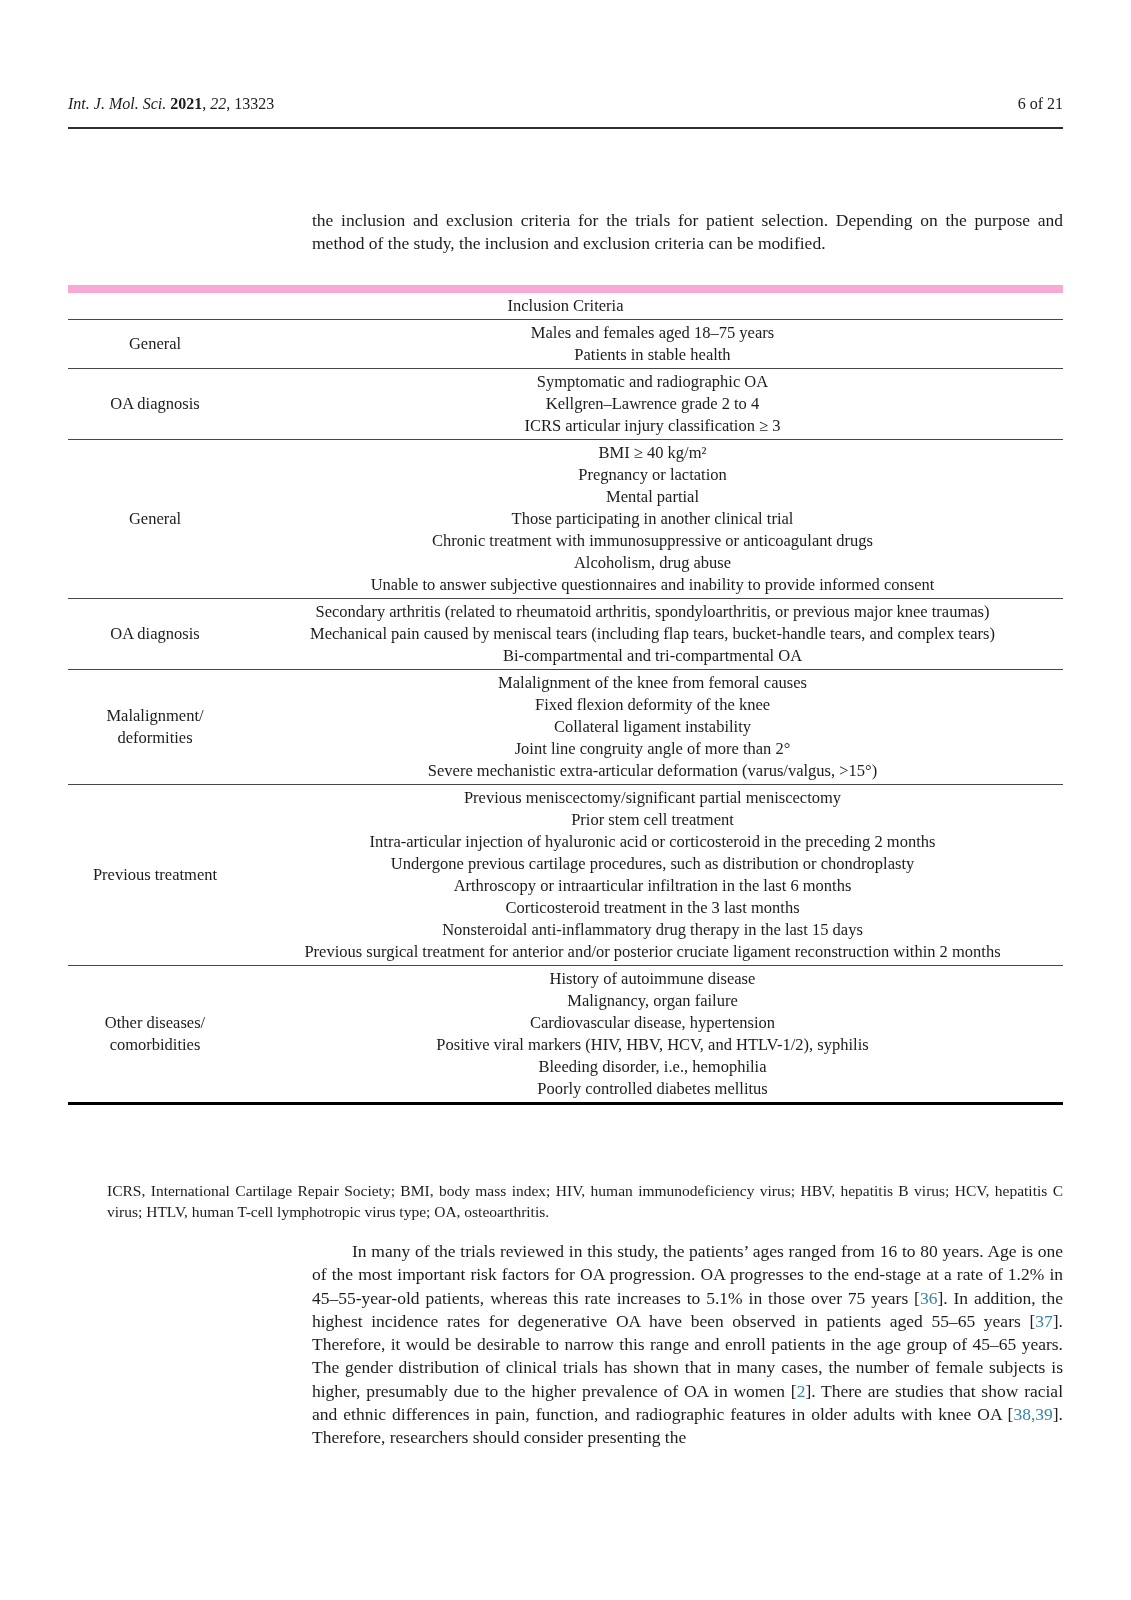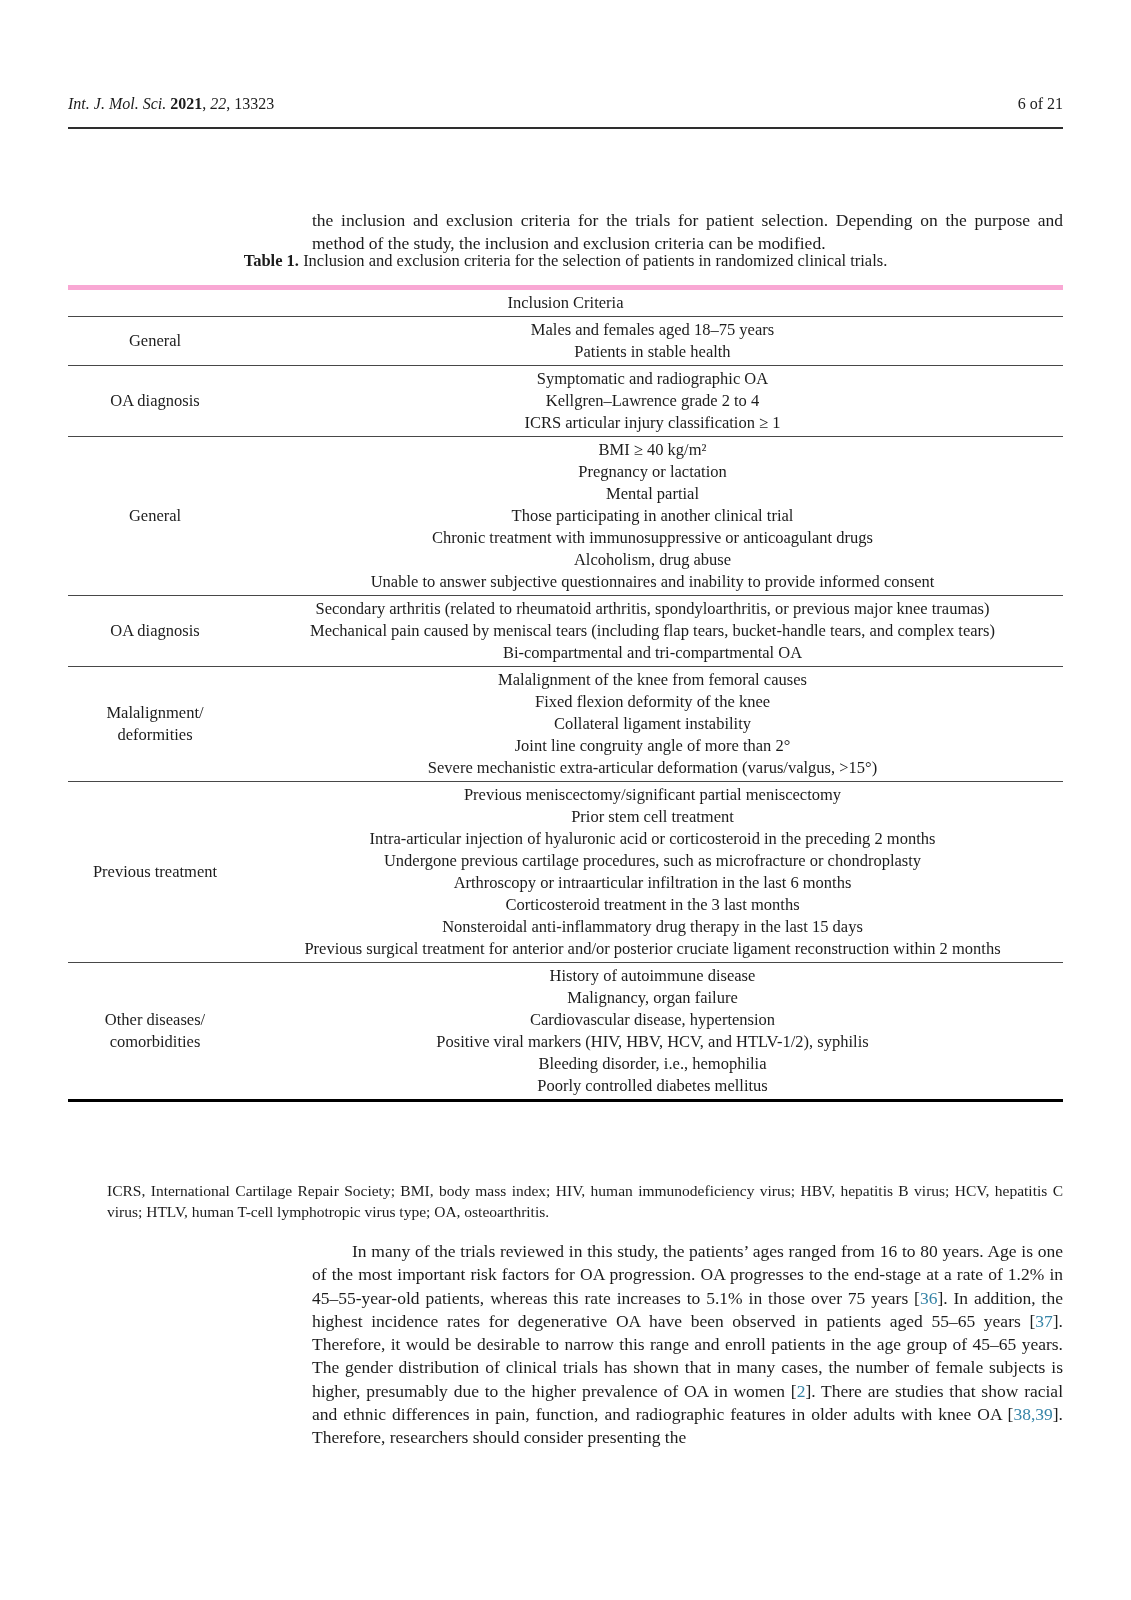--- a/index.html
+++ b/index.html
@@ -31,21 +31,21 @@
   
   .caption{
     position:absolute;left:68px;width:995px;top:251px;
     text-align:center;font-size:16.5px;line-height:20px;
   }
   
   table.crit{
     position:absolute;left:68px;top:285px;width:995px;
     border-collapse:collapse;
     font-size:16.5px;line-height:22px;
-    border-top:5px solid #f9a8d4;border-bottom:3px solid #000;
+    border-top:8px solid #f9a8d4;border-bottom:3px solid #000;
   }
   table.crit td{
     border-top:1px solid #474747;
     padding:2px 4px;
     text-align:center;vertical-align:middle;
   }
   table.crit tr:first-child td{border-top:none;}
   td.lbl{width:166px;}
   .sec-hdr td{padding:3px 4px;}
   
@@ -69,24 +69,20 @@
   <div class="hdr">
     <div>
       <span class="it">Int. J. Mol. Sci. </span><span class="bd">2021</span><span>, </span><span class="it">22</span><span>, 13323</span>
     </div>
     <div>6 of 21</div>
   </div>
   <div class="hdr-rule"></div>
 
   <div class="intro">the inclusion and exclusion criteria for the trials for patient selection. Depending on the purpose and method of the study, the inclusion and exclusion criteria can be modified.</div>
 
-  <div class="caption">
-    <span class="bd">Table 1.</span>
-    <span>Inclusion and exclusion criteria for the selection of patients in randomized clinical trials.</span>
-  </div>
 
   <table class="crit">
     <tbody>
       <tr class="sec-hdr">
         <td colspan="2">Inclusion Criteria</td>
       </tr>
       <tr>
         <td class="lbl">
           <div>General</div>
         </td>
@@ -95,21 +91,21 @@
           <div>Patients in stable health</div>
         </td>
       </tr>
       <tr>
         <td class="lbl">
           <div>OA diagnosis</div>
         </td>
         <td>
           <div>Symptomatic and radiographic OA</div>
           <div>Kellgren–Lawrence grade 2 to 4</div>
-          <div>ICRS articular injury classification ≥ 1</div>
+          <div>ICRS articular injury classification ≥ 3</div>
         </td>
       </tr>
       <tr>
         <td class="lbl">
           <div>General</div>
         </td>
         <td>
           <div>BMI ≥ 40 kg/m²</div>
           <div>Pregnancy or lactation</div>
           <div>Mental partial</div>
@@ -143,21 +139,21 @@
         </td>
       </tr>
       <tr>
         <td class="lbl">
           <div>Previous treatment</div>
         </td>
         <td>
           <div>Previous meniscectomy/significant partial meniscectomy</div>
           <div>Prior stem cell treatment</div>
           <div>Intra-articular injection of hyaluronic acid or corticosteroid in the preceding 2 months</div>
-          <div>Undergone previous cartilage procedures, such as microfracture or chondroplasty</div>
+          <div>Undergone previous cartilage procedures, such as distribution or chondroplasty</div>
           <div>Arthroscopy or intraarticular infiltration in the last 6 months</div>
           <div>Corticosteroid treatment in the 3 last months</div>
           <div>Nonsteroidal anti-inflammatory drug therapy in the last 15 days</div>
           <div>Previous surgical treatment for anterior and/or posterior cruciate ligament reconstruction within 2 months</div>
         </td>
       </tr>
       <tr>
         <td class="lbl">
           <div>Other diseases/</div>
           <div>comorbidities</div>

